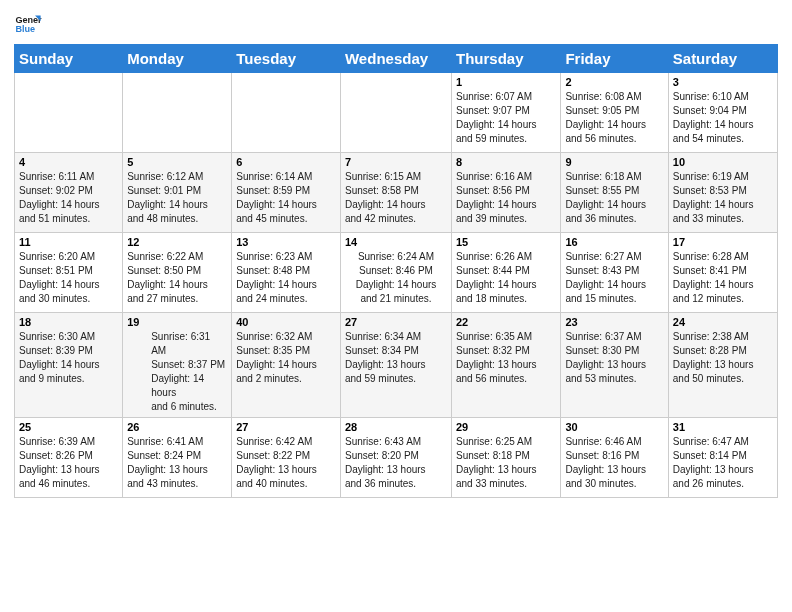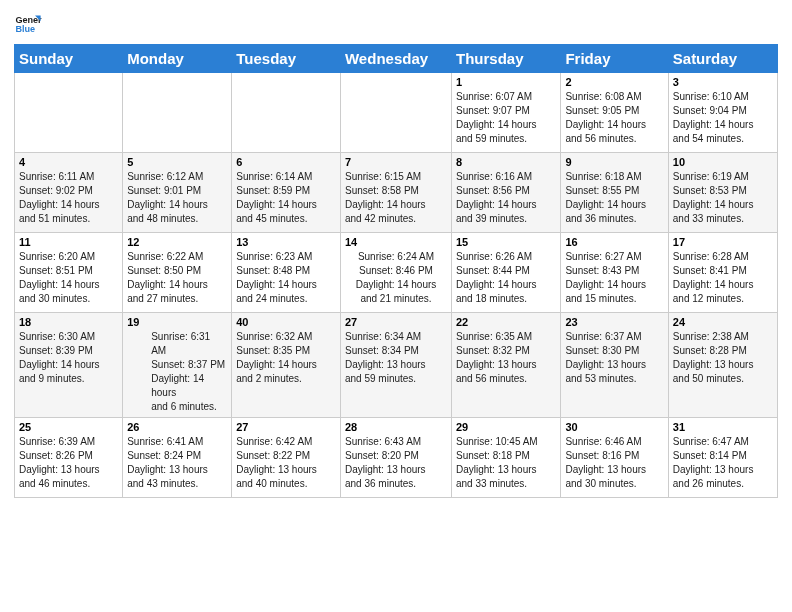--- a/index.html
+++ b/index.html
@@ -315,21 +315,21 @@
           </td>
           <td>
             <span class="day-num">28</span>
             <div class="day-info" style="white-space: pre-line;">Sunrise: 6:43 AM
 Sunset: 8:20 PM
 Daylight: 13 hours
 and 36 minutes.</div>
           </td>
           <td>
             <span class="day-num">29</span>
-            <div class="day-info" style="white-space: pre-line;">Sunrise: 10:45 AM
+            <div class="day-info" style="white-space: pre-line;">Sunrise: 6:25 AM
 Sunset: 8:18 PM
 Daylight: 13 hours
 and 33 minutes.</div>
           </td>
           <td>
             <span class="day-num">30</span>
             <div class="day-info" style="white-space: pre-line;">Sunrise: 6:46 AM
 Sunset: 8:16 PM
 Daylight: 13 hours
 and 30 minutes.</div>

